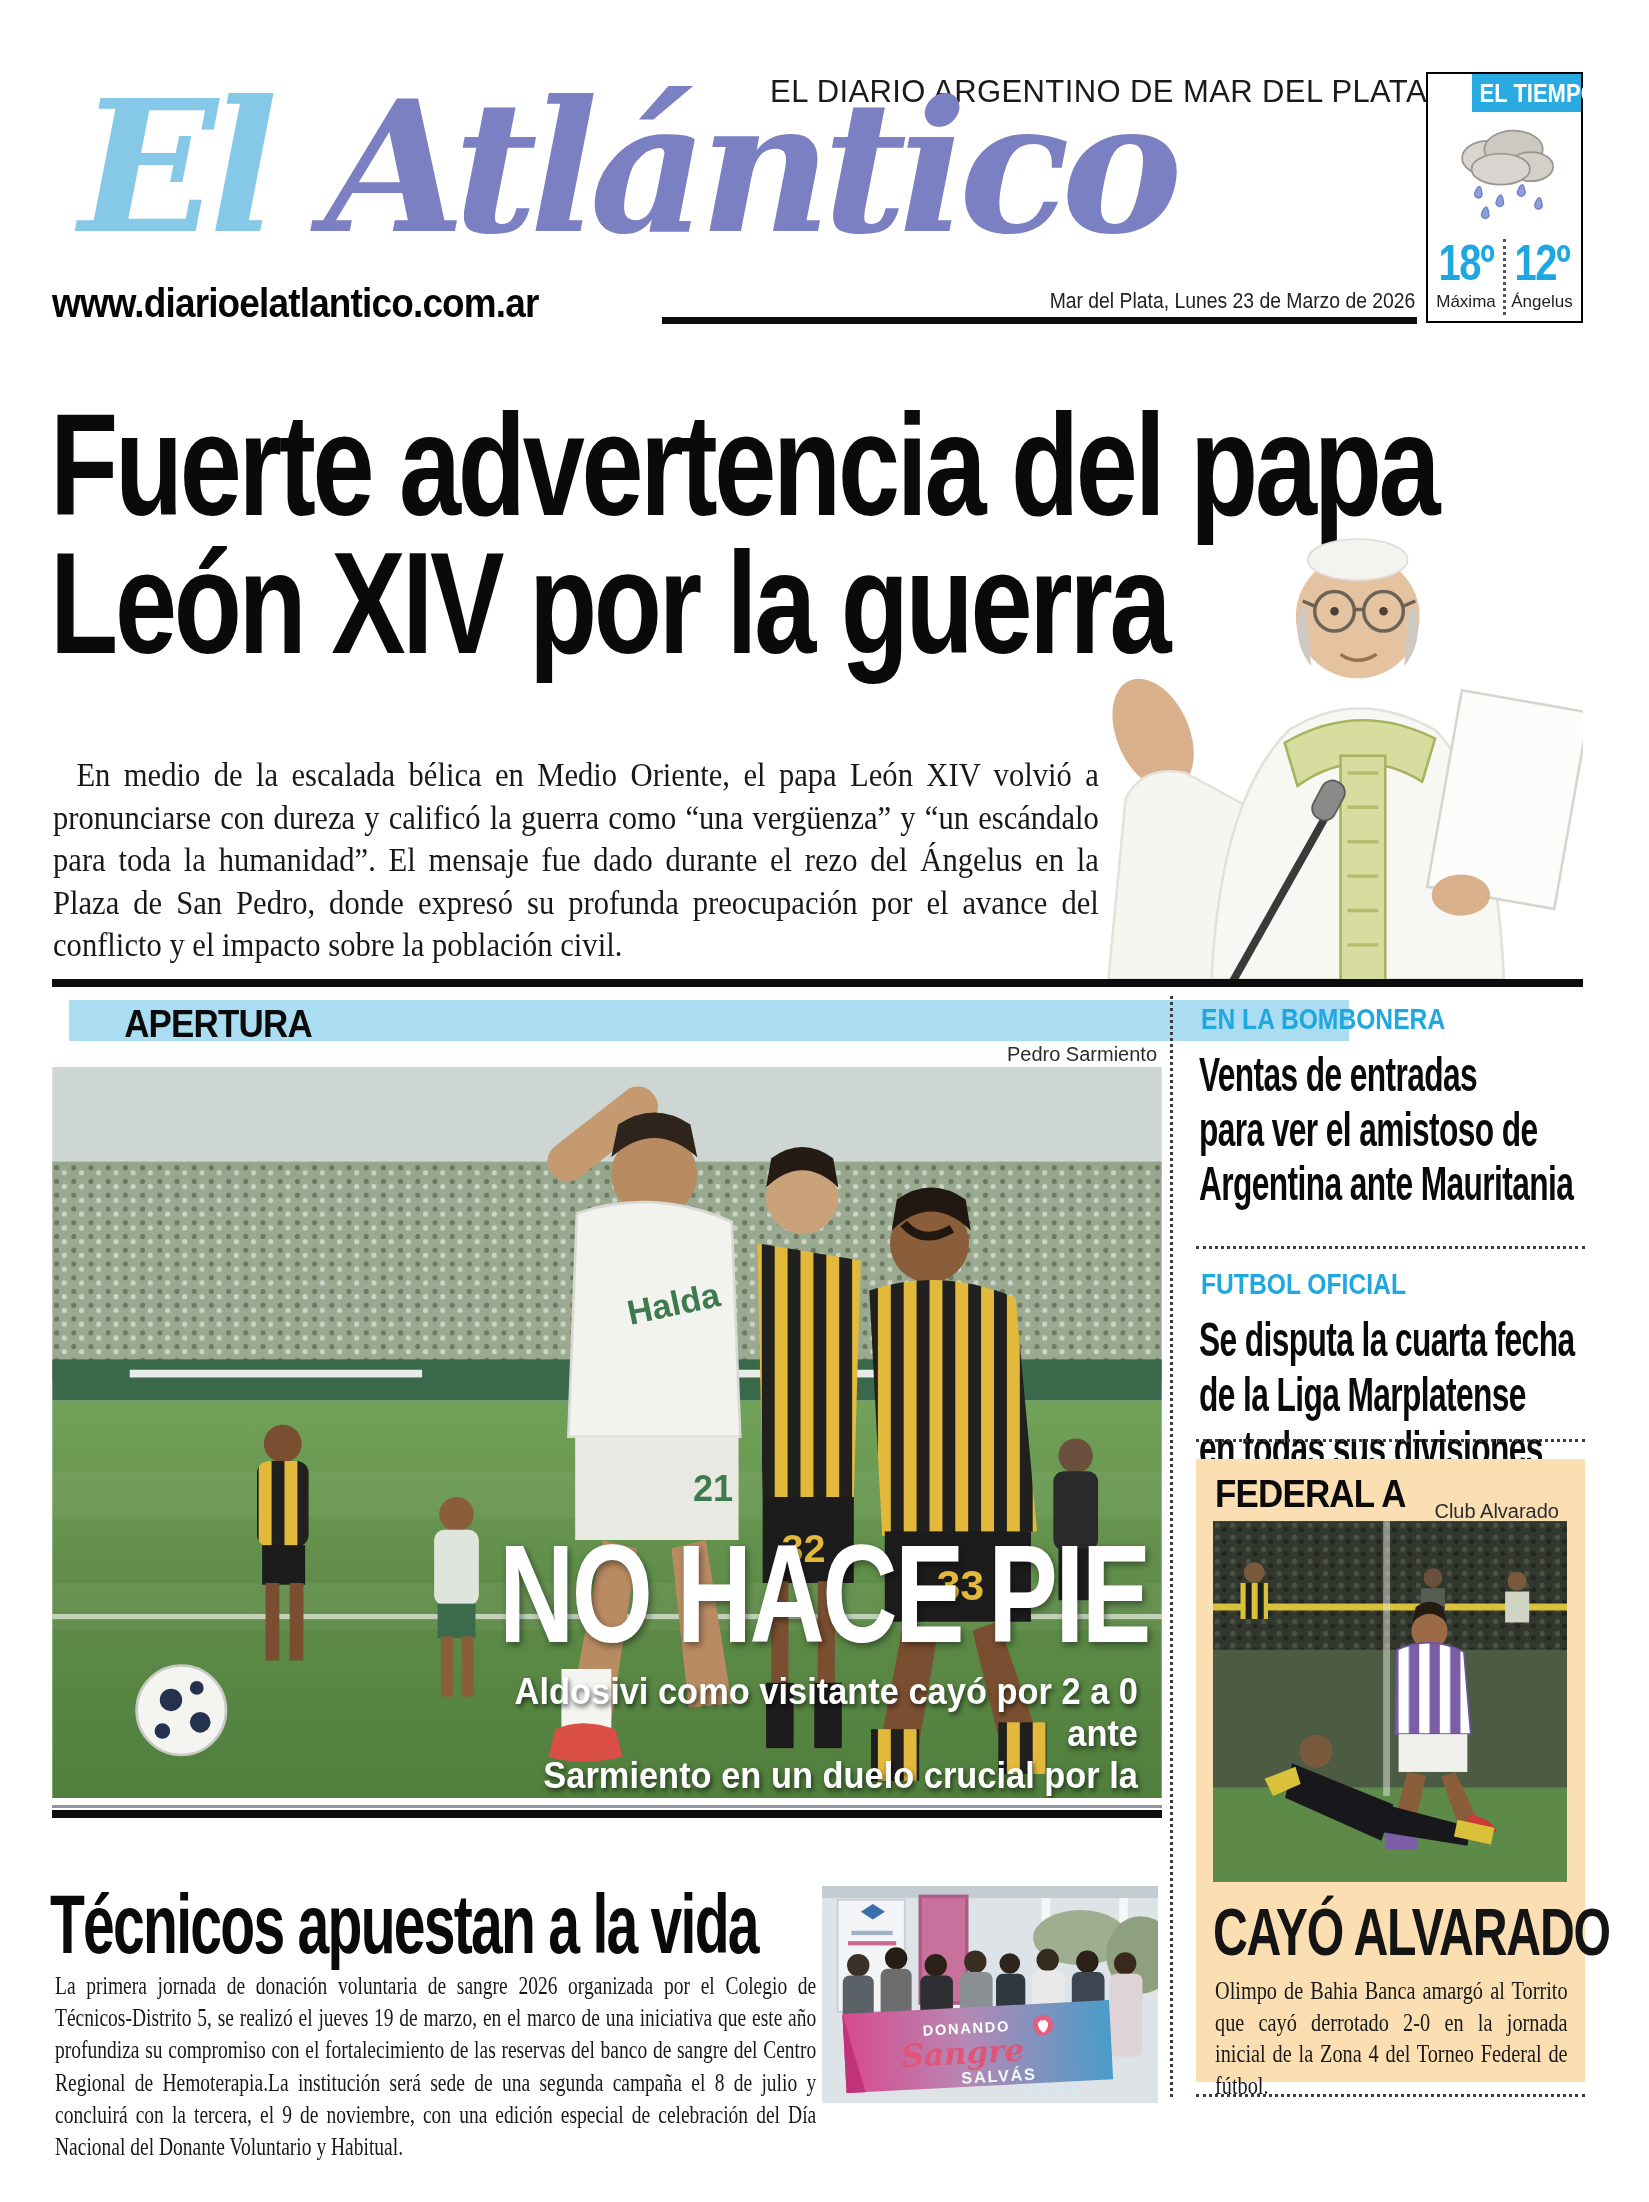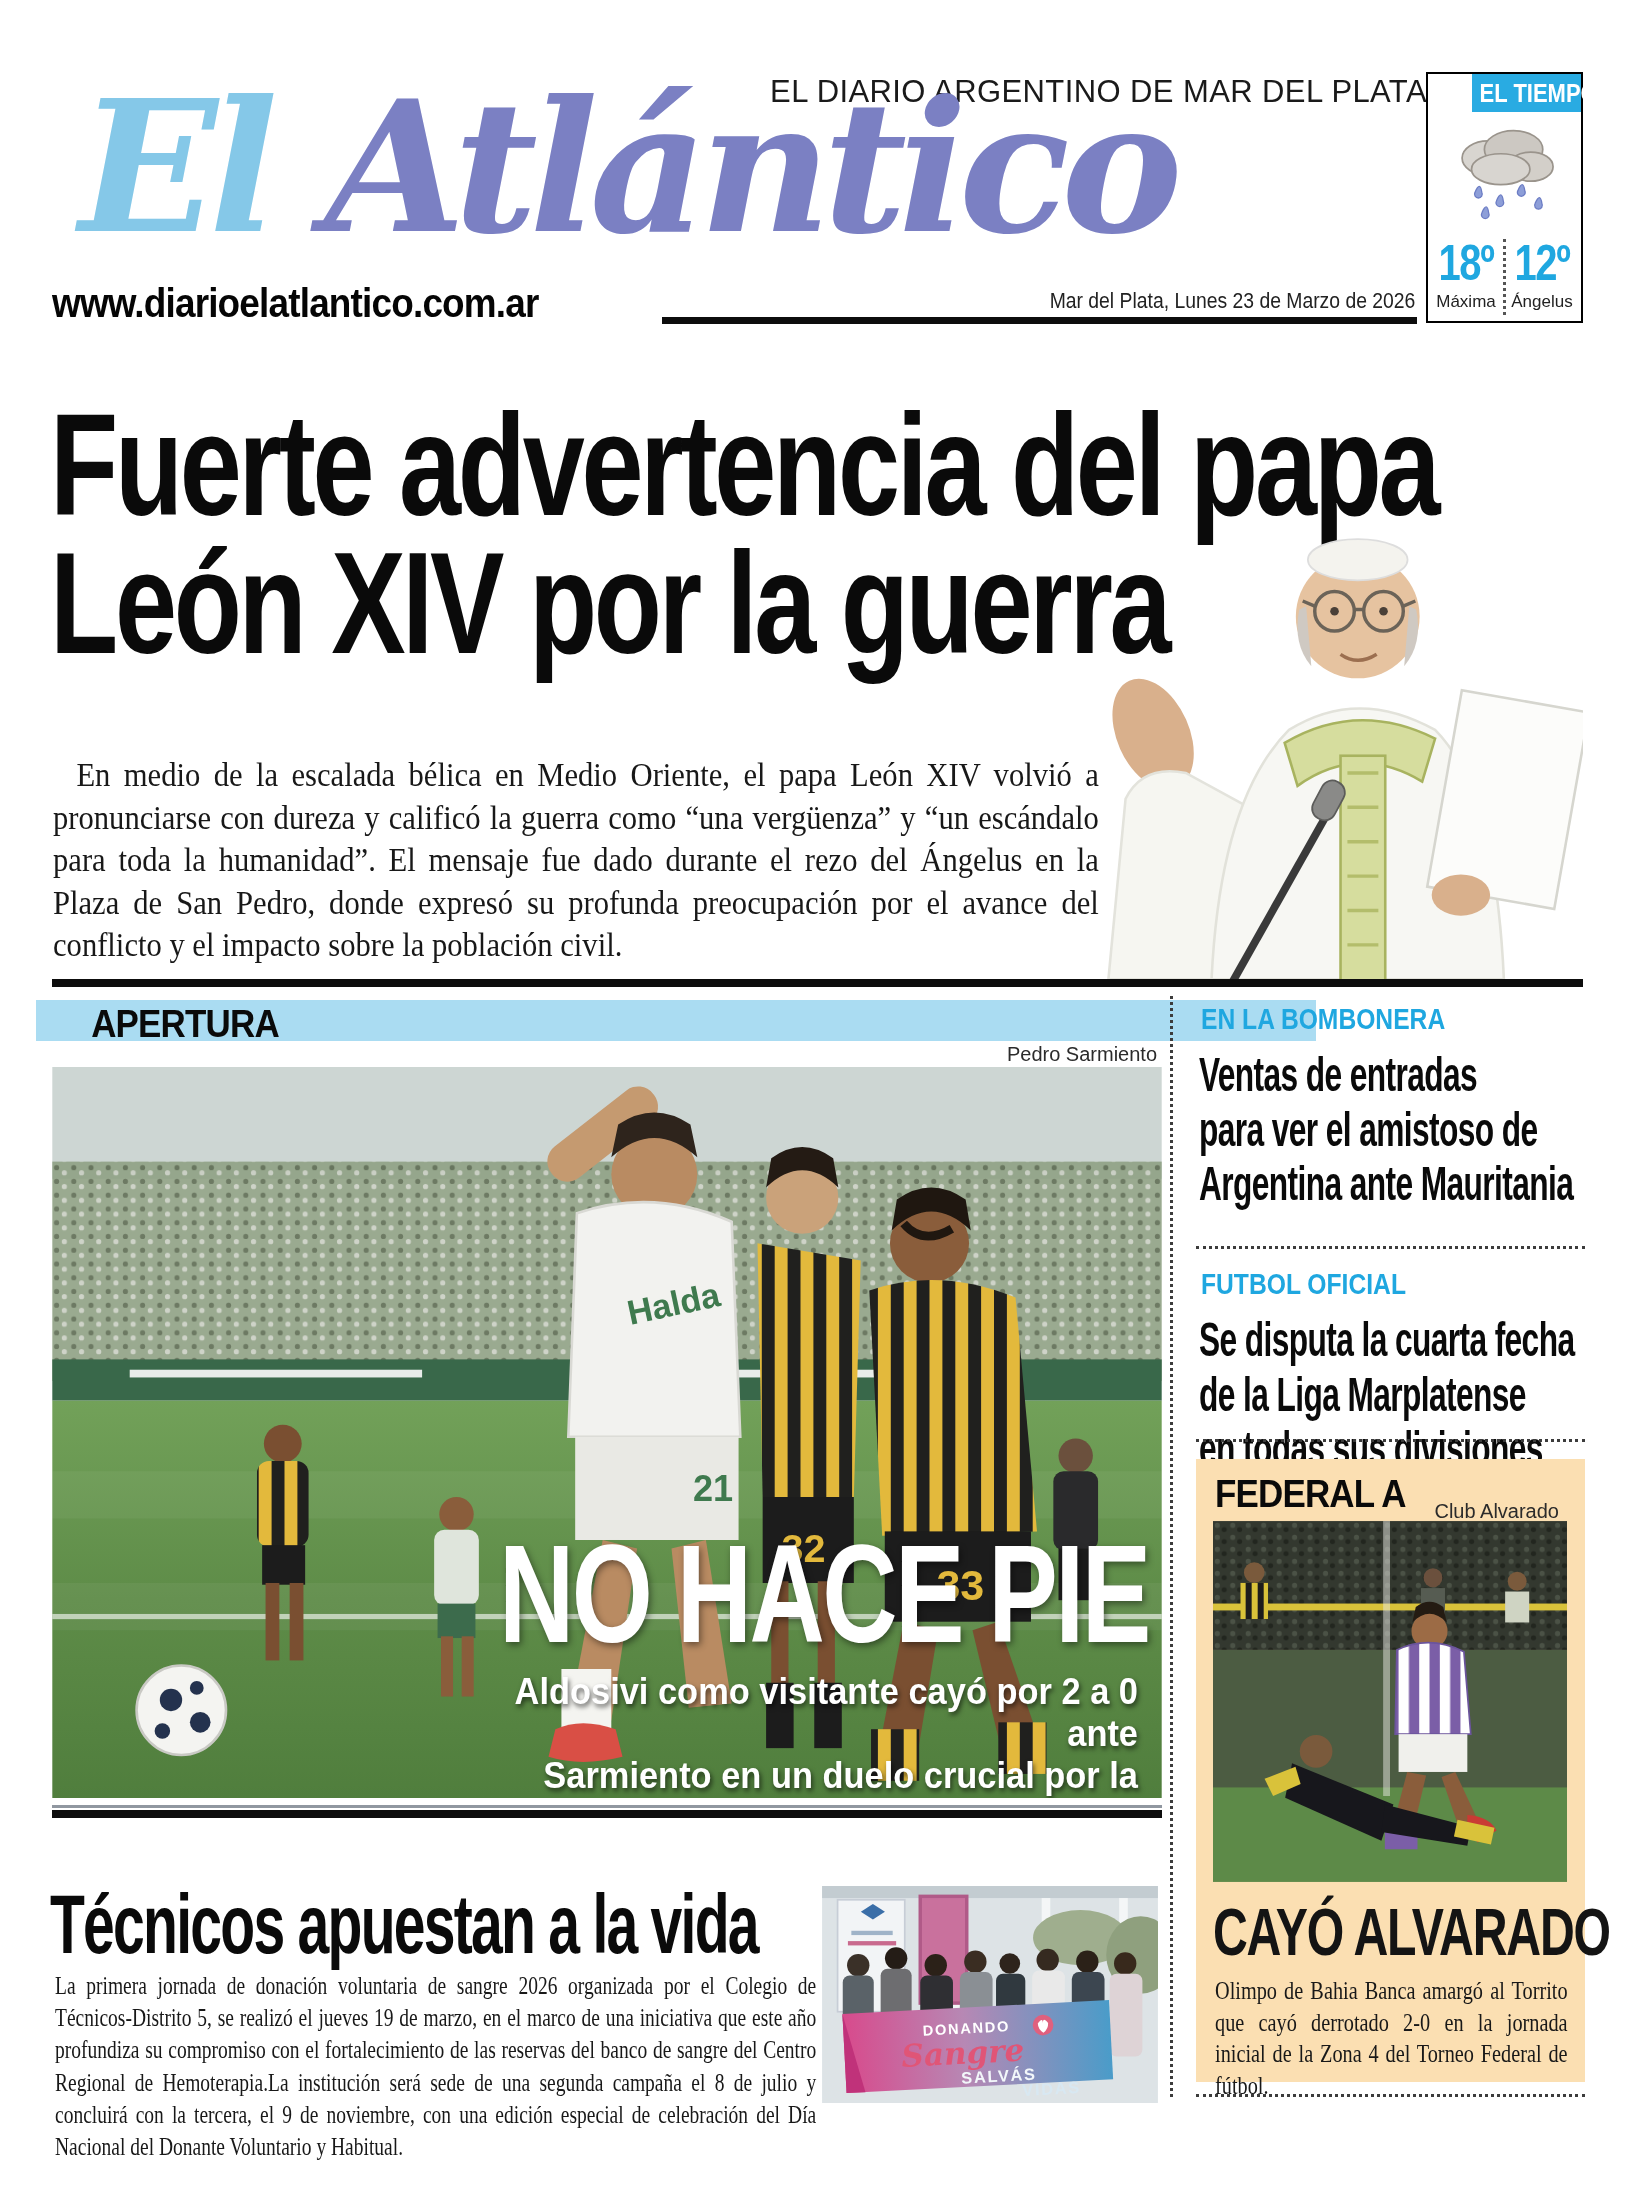--- a/index.html
+++ b/index.html
@@ -131,21 +131,21 @@
 
       <line x1="185" y1="542" x2="296" y2="345" stroke="#3a3a3a" stroke-width="9"></line>
       <rect x="282" y="308" width="28" height="48" rx="13" transform="rotate(28 296 332)" fill="#8a8a88" stroke="#5c5c5a" stroke-width="2"></rect>
     </svg>
   </div>
 
   <div class="abs serif-body lead-body" style="left:53px;top:754px;">En medio de la escalada bélica en Medio Oriente, el papa León XIV volvió a pronunciarse con dureza y calificó la guerra como “una vergüenza” y “un escándalo para toda la humanidad”. El mensaje fue dado durante el rezo del Ángelus en la Plaza de San Pedro, donde expresó su profunda preocupación por el avance del conflicto y el impacto sobre la población civil.</div>
 
   <div class="abs rule" style="left:52px;top:979px;width:1531px;height:7.7px;"></div>
 
-  <div class="abs sec-band" style="left:36px;top:1000px;width:1280px;height:41px;">
+  <div class="abs sec-band" style="left:69px;top:1000px;width:1280px;height:41px;">
     <div class="sec-label" style="padding:3.4px 0 0 60px;">APERTURA</div>
   </div>
   <div class="abs credit nw" style="right:492px;top:1043px;">Pedro Sarmiento</div>
 
   <div class="abs" style="left:52px;top:1067px;width:1110px;height:731px;overflow:hidden;">
     <svg width="1110" height="731" viewBox="0 0 1290 850">
       <defs>
         <pattern id="crowd" width="20" height="16" patternUnits="userSpaceOnUse">
           <rect width="20" height="16" fill="#8fa184"></rect>
           <circle cx="5" cy="5" r="3" fill="#5d6b52"></circle>

